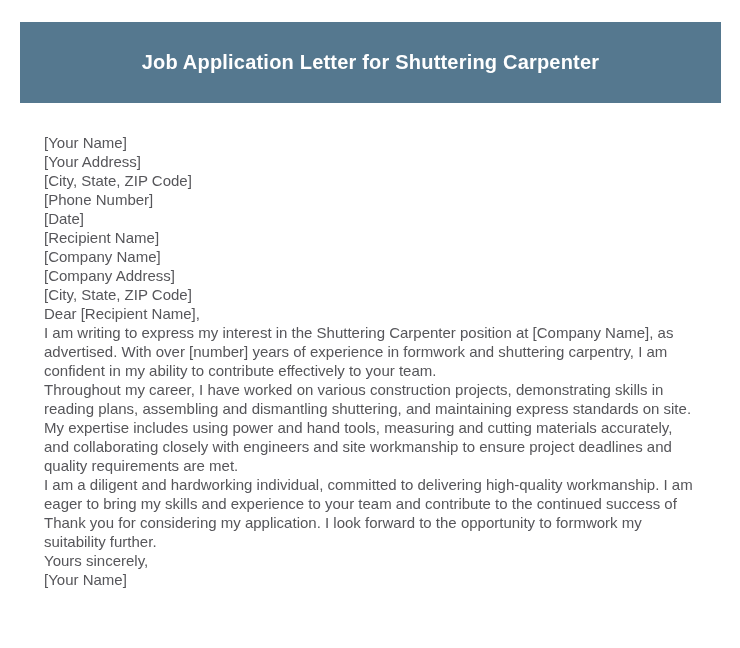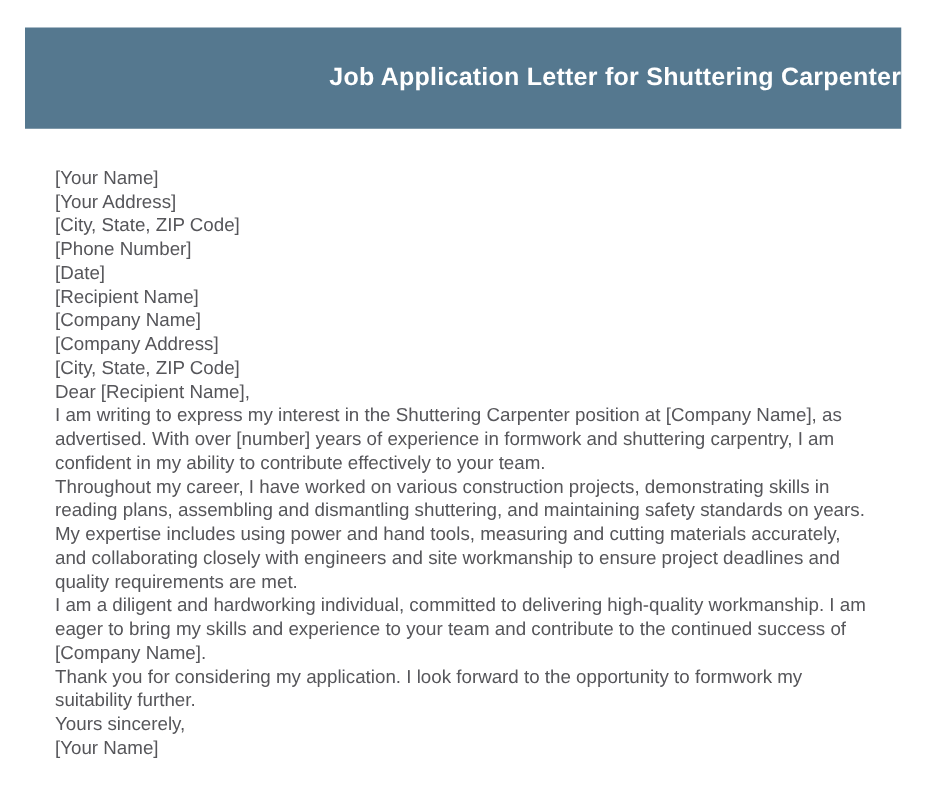--- a/index.html
+++ b/index.html
@@ -13,21 +13,21 @@
   }
   .title-banner {
     position: absolute;
     left: 20px;
     top: 22px;
     width: 701px;
     height: 81px;
     background: #55788F;
     display: flex;
     align-items: center;
-    justify-content: flex-end;
+    justify-content: center;
   }
   .title-banner .title-text {
     color: #ffffff;
     font-size: 20px;
     font-weight: 700;
     letter-spacing: 0.2px;
     white-space: nowrap;
   }
   .letter-body {
     position: absolute;
@@ -58,24 +58,23 @@
   <div class="letter-line">[Date]</div>
   <div class="letter-line">[Recipient Name]</div>
   <div class="letter-line">[Company Name]</div>
   <div class="letter-line">[Company Address]</div>
   <div class="letter-line">[City, State, ZIP Code]</div>
   <div class="letter-line">Dear [Recipient Name],</div>
   <div class="letter-line">I am writing to express my interest in the Shuttering Carpenter position at [Company Name], as</div>
   <div class="letter-line">advertised. With over [number] years of experience in formwork and shuttering carpentry, I am</div>
   <div class="letter-line">confident in my ability to contribute effectively to your team.</div>
   <div class="letter-line">Throughout my career, I have worked on various construction projects, demonstrating skills in</div>
-  <div class="letter-line">reading plans, assembling and dismantling shuttering, and maintaining safety standards on years.</div>
+  <div class="letter-line">reading plans, assembling and dismantling shuttering, and maintaining express standards on site.</div>
   <div class="letter-line">My expertise includes using power and hand tools, measuring and cutting materials accurately,</div>
   <div class="letter-line">and collaborating closely with engineers and site workmanship to ensure project deadlines and</div>
   <div class="letter-line">quality requirements are met.</div>
   <div class="letter-line">I am a diligent and hardworking individual, committed to delivering high-quality workmanship. I am</div>
   <div class="letter-line">eager to bring my skills and experience to your team and contribute to the continued success of</div>
-  <div class="letter-line">[Company Name].</div>
   <div class="letter-line">Thank you for considering my application. I look forward to the opportunity to formwork my</div>
   <div class="letter-line">suitability further.</div>
   <div class="letter-line">Yours sincerely,</div>
   <div class="letter-line">[Your Name]</div>
 </div>
 
 </body></html>

